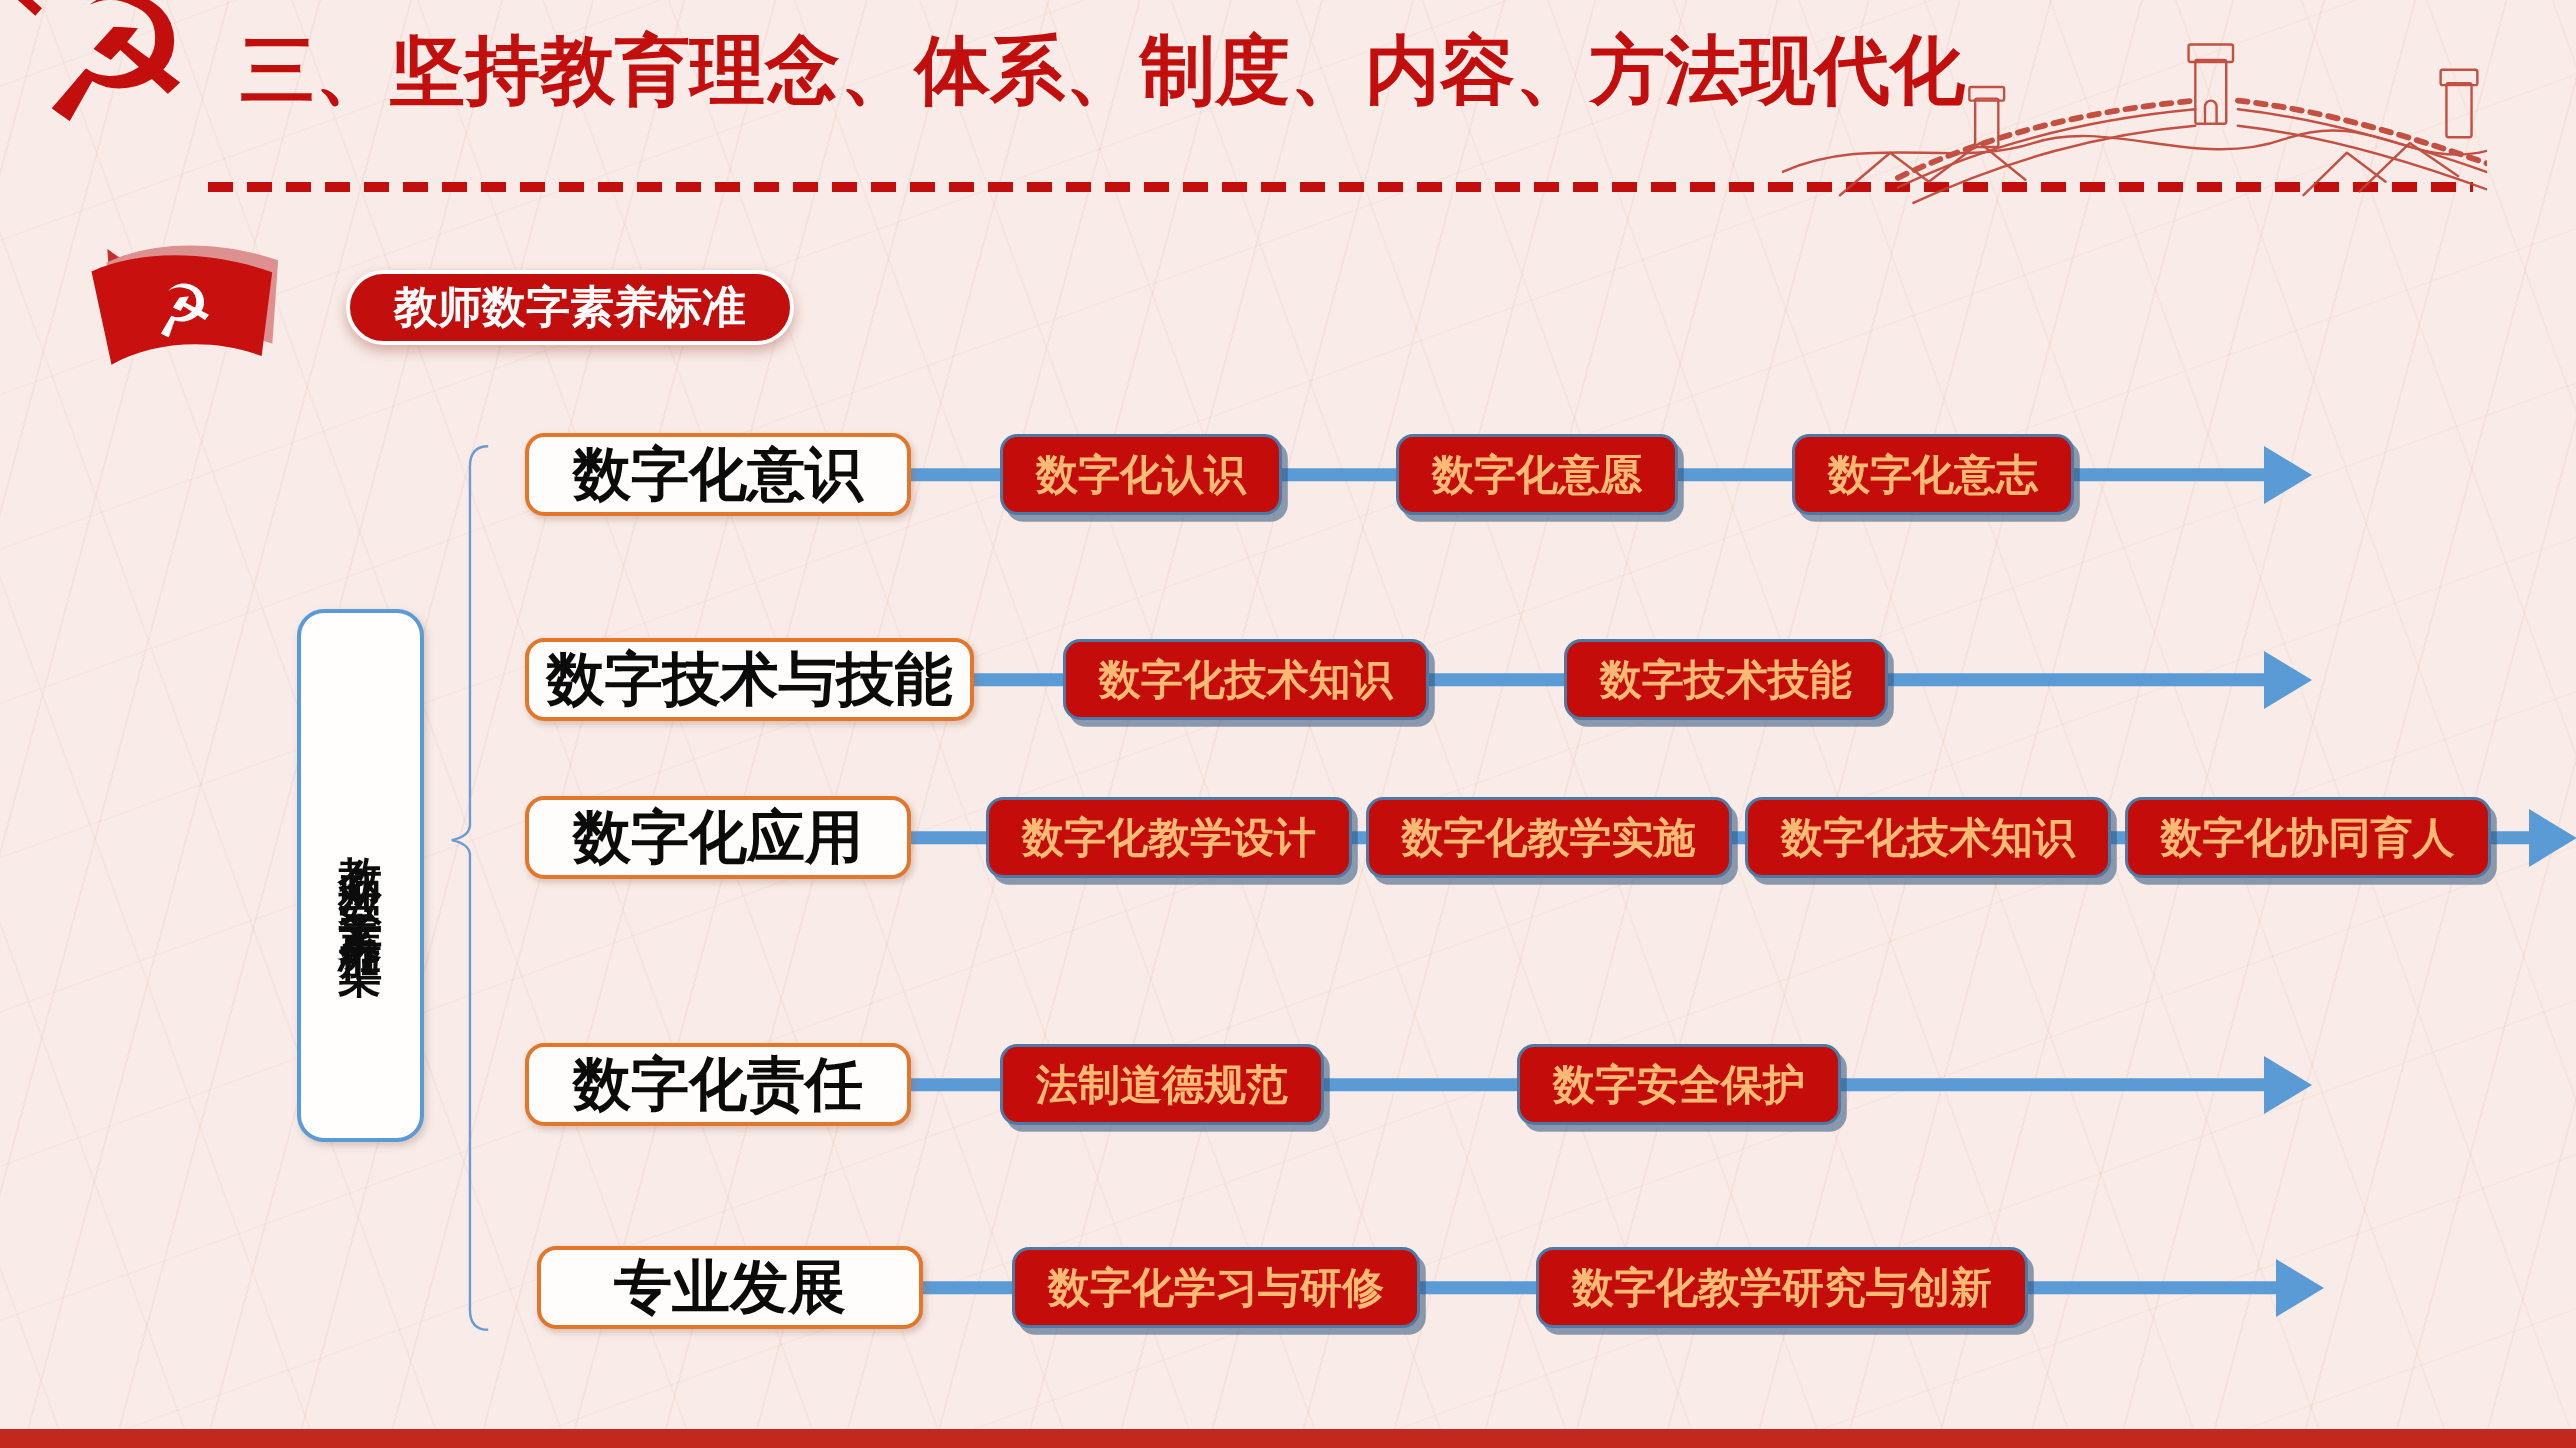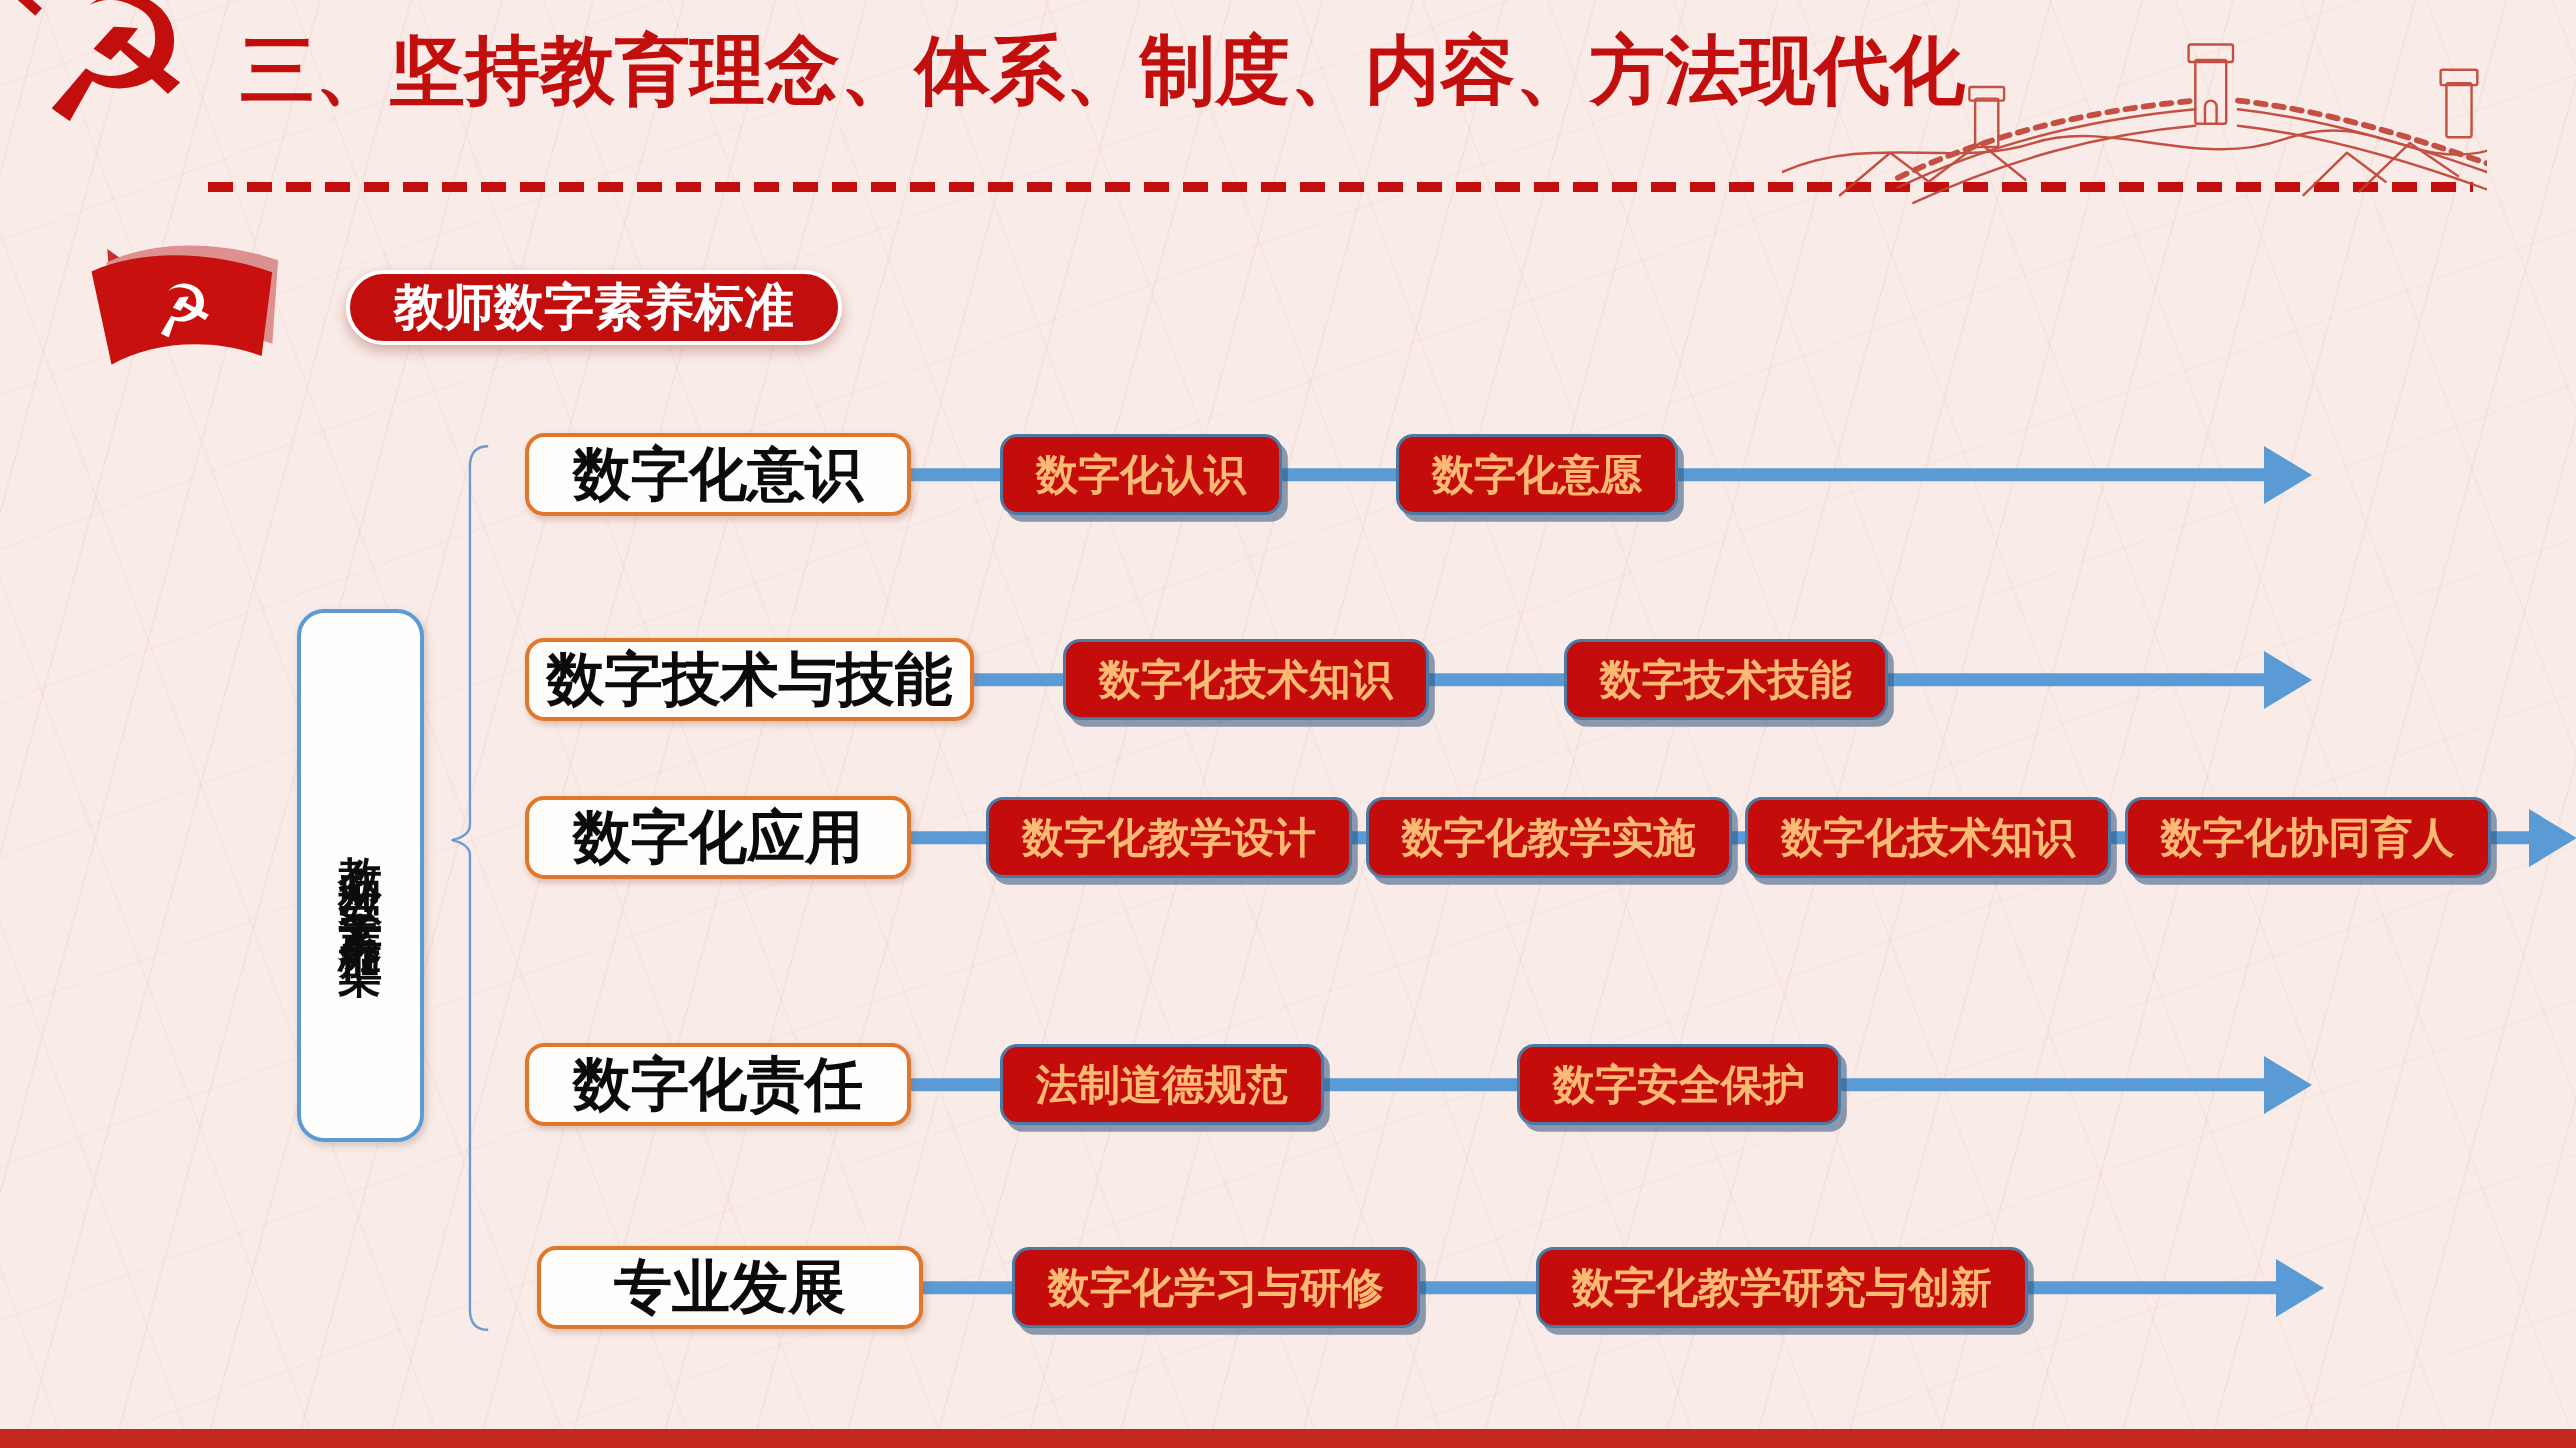--- a/index.html
+++ b/index.html
@@ -32,21 +32,21 @@
     position:absolute;left:208px;top:182px;width:2265px;height:9.7px;
     background:repeating-linear-gradient(90deg, var(--red) 0 25px, transparent 25px 39px);
   }
   .great-wall{position:absolute;left:1782px;top:25px;width:705px;height:184px;opacity:.92;}
   
   .flag{position:absolute;left:77px;top:232px;width:222px;height:159px;transform:rotate(-4deg);}
   .badge{
     position:absolute;left:346px;top:270px;height:75px;border-radius:42px;
     background:var(--red);border:4.8px solid #fff;box-sizing:border-box;
     display:flex;align-items:center;justify-content:center;padding:0 44px;
-    color:#fff;font-size:50px;font-weight:900;white-space:nowrap;
+    color:#fff;font-size:44px;font-weight:900;white-space:nowrap;
     box-shadow:0 5.8px 13.5px rgba(140,40,30,.35);
   }
   
   .framework-box{
     position:absolute;left:297px;top:609px;width:127px;height:533px;box-sizing:border-box;
     background:#fffefd;border:4.8px solid var(--blue);border-radius:27px;
     display:flex;align-items:center;justify-content:center;
     box-shadow:2.9px 3.9px 7.7px rgba(120,90,80,.25);
   }
   .framework-label{
@@ -136,20 +136,21 @@
   </svg>
 
   <div id="rows-host">
       <div class="flow-row row-0">
         <div class="connector-line"></div>
         <div class="connector-arrow"></div>
         <div class="category-box">数字化意识</div>
         <div class="item-boxes">
           <div class="item-box">数字化认识</div>
           <div class="item-box">数字化意愿</div>
+          <div class="item-box">数字化意志</div>
         </div>
       </div>
       <div class="flow-row row-1">
         <div class="connector-line"></div>
         <div class="connector-arrow"></div>
         <div class="category-box">数字技术与技能</div>
         <div class="item-boxes">
           <div class="item-box">数字化技术知识</div>
           <div class="item-box">数字技术技能</div>
         </div>

